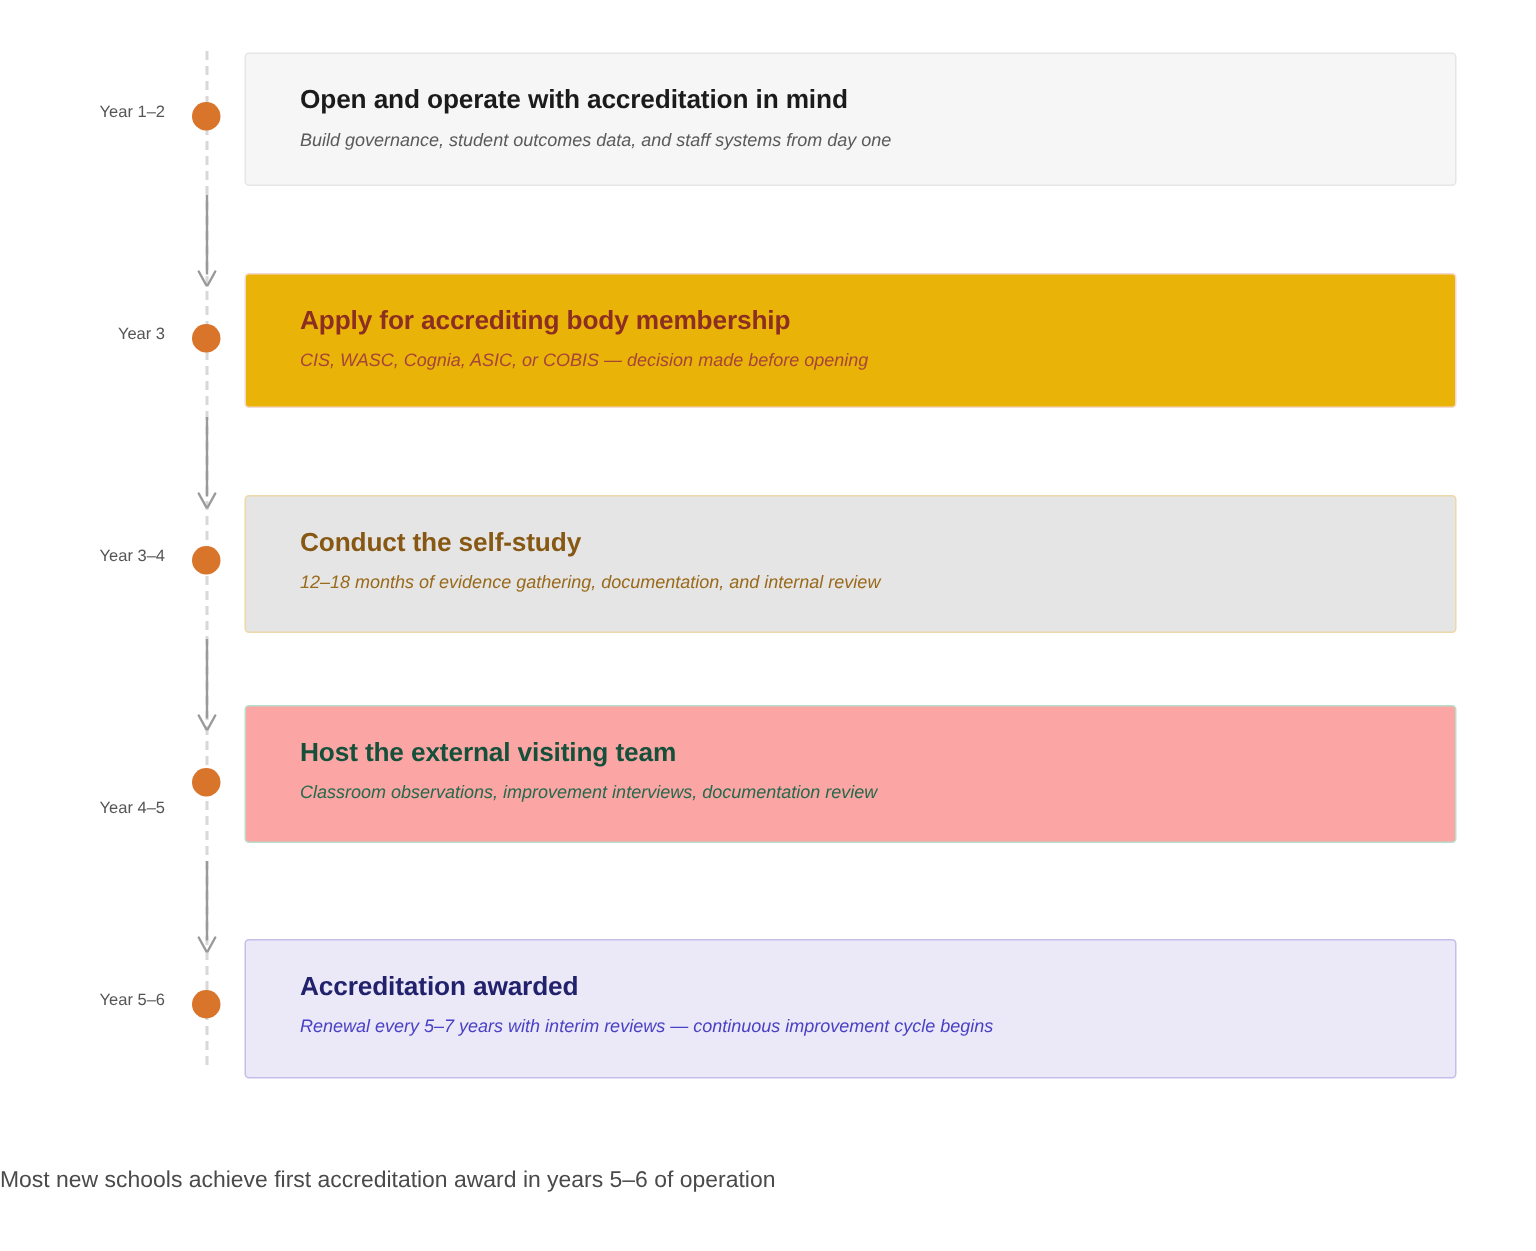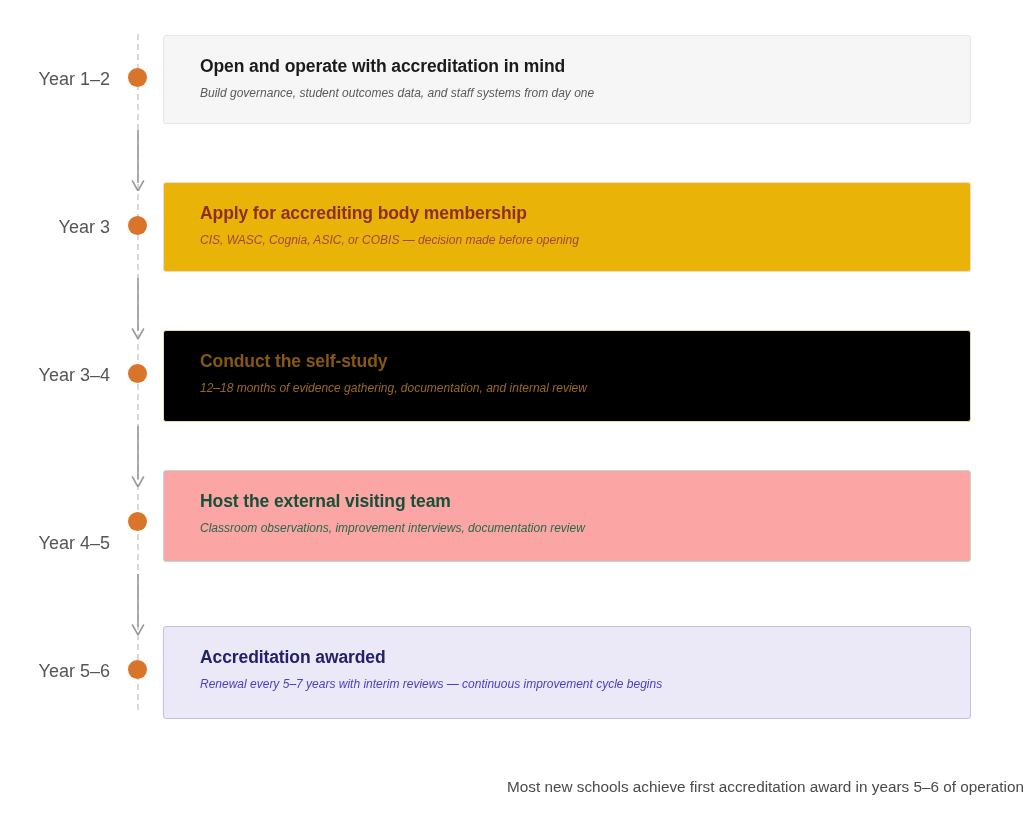--- a/index.html
+++ b/index.html
@@ -36,21 +36,21 @@
     position: absolute;
     left: 0;
     width: 1024px;
   }
 
   .year-label {
     position: absolute;
     left: 0;
     width: 110px;
     text-align: right;
-    font-size: 18px;
+    font-size: 11px;
     color: #555555;
     white-space: nowrap;
   }
 
   .dot {
     position: absolute;
     left: 128px;
     width: 19px;
     height: 19px;
     border-radius: 50%;
@@ -86,21 +86,21 @@
   .connector {
     position: absolute;
     left: 129px;
   }
 
   .caption {
     position: absolute;
     left: 0;
     top: 778px;
     width: 1024px;
-    text-align: right;
+    text-align: left;
     font-size: 15.3px;
     color: #4a4a4a;
   }
 </style>
 </head>
 <body>
 
 <div id="timeline">
   <div class="spine"></div>
 <div class="row" style="top: 0px;">
@@ -123,21 +123,21 @@
         <div class="card-desc" style="color: rgb(166, 69, 58);">CIS, WASC, Cognia, ASIC, or COBIS — decision made before opening</div>
       </div>
       <div class="connector" style="top: 278px; height: 61px; width: 18px;"><svg width="18" height="61" viewBox="0 0 18 61">
           <line x1="9" y1="0" x2="9" y2="53" stroke="#9a9a9a" stroke-width="1.6"></line>
           <path d="M3.5 51 L9 61 L14.5 51" fill="none" stroke="#9a9a9a" stroke-width="1.6" stroke-linecap="round" stroke-linejoin="round"></path>
         </svg></div>
     </div>
     <div class="row" style="top: 0px;">
       <div class="year-label" style="top: 365px;">Year 3–4</div>
       <div class="dot" style="top: 364px; background: rgb(217, 116, 43);"></div>
-      <div class="card" style="top: 330px; min-height: 92px; background: #000000; border-color: rgb(236, 216, 168);">
+      <div class="card" style="top: 330px; min-height: 92px; background: #e5e5e5; border-color: rgb(236, 216, 168);">
         <div class="card-title" style="color: rgb(135, 88, 20);">Conduct the self-study</div>
         <div class="card-desc" style="color: rgb(154, 106, 28);">12–18 months of evidence gathering, documentation, and internal review</div>
       </div>
       <div class="connector" style="top: 426px; height: 61px; width: 18px;"><svg width="18" height="61" viewBox="0 0 18 61">
           <line x1="9" y1="0" x2="9" y2="53" stroke="#9a9a9a" stroke-width="1.6"></line>
           <path d="M3.5 51 L9 61 L14.5 51" fill="none" stroke="#9a9a9a" stroke-width="1.6" stroke-linecap="round" stroke-linejoin="round"></path>
         </svg></div>
     </div>
     <div class="row" style="top: 0px;">
       <div class="year-label" style="top: 513px; margin-top: 20px;">Year 4–5</div>

